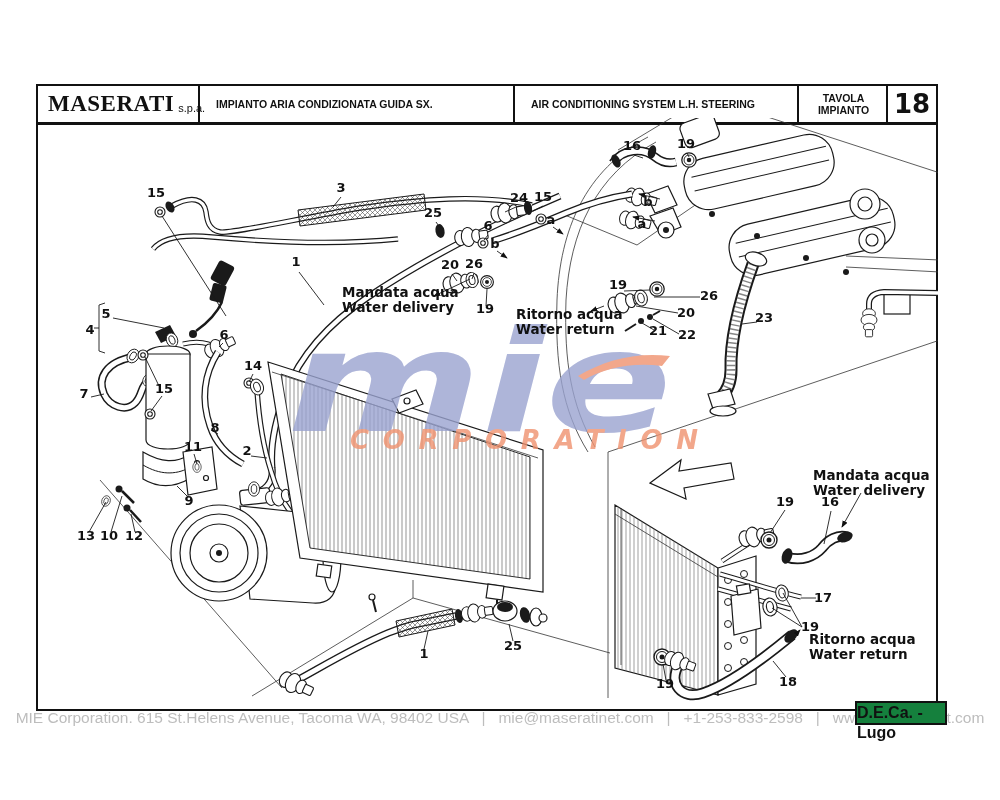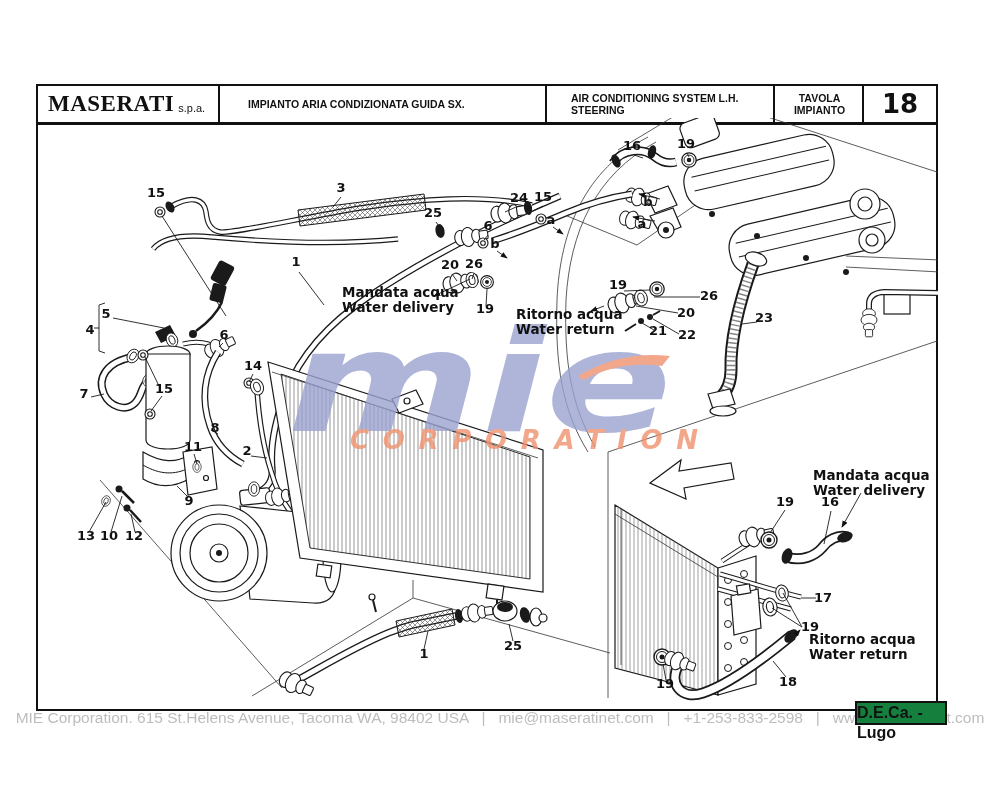--- a/index.html
+++ b/index.html
@@ -2,25 +2,25 @@
 <html><head>
 <meta charset="utf-8">
 <style>
   html,body{margin:0;padding:0;background:#fff;}
   body{position:relative;width:1000px;height:800px;overflow:hidden;
        font-family:"Liberation Sans",sans-serif;color:#111;}
   .frame{position:absolute;left:36px;top:84px;width:902px;height:627px;
          border:2px solid #111;box-sizing:border-box;background:#fff;z-index:0;}
   .hdr{display:flex;height:36px;border-bottom:3px solid #111;}
   .hdr .cell{box-sizing:border-box;display:flex;align-items:center;}
-  .c1{width:182px;border-right:2px solid #111;padding-left:10px;}
+  .c1{width:162px;border-right:2px solid #111;padding-left:10px;}
   .c1 .brand{font-family:"Liberation Serif",serif;font-weight:700;font-size:23px;letter-spacing:.5px;}
   .c1 .sfx{font-size:11px;font-weight:400;margin-left:4px;margin-top:8px;}
-  .c2{width:315px;border-right:2px solid #111;padding-left:16px;font-size:10.5px;font-weight:700;margin-left:12px;}
-  .c3{width:228px;border-right:2px solid #111;padding-left:24px;font-size:10.5px;font-weight:700;}
+  .c2{width:315px;border-right:2px solid #111;padding-left:16px;font-size:10.5px;font-weight:700;}
+  .c3{width:284px;border-right:2px solid #111;padding-left:16px;font-size:10.5px;font-weight:700;}
   .c4{width:89px;border-right:2px solid #111;padding-left:2px;flex-direction:column;
       align-items:flex-start;justify-content:center;font-size:10.5px;font-weight:700;line-height:12px;}
   .c5{flex:1;justify-content:center;font-size:26px;font-weight:700;font-family:"DejaVu Sans",sans-serif;}
   svg.draw{position:absolute;left:36px;top:118px;z-index:1;}
   .footer{position:absolute;left:0;right:0;top:709px;text-align:center;color:#bdbdbd;
           font-size:15.5px;white-space:pre;z-index:1;}
   .stamp{position:absolute;left:855px;top:701px;width:92px;height:24px;border:2px solid #111;
          box-sizing:border-box;background:#15803d;z-index:3;font-size:16px;font-weight:700;
          line-height:20px;}
   

